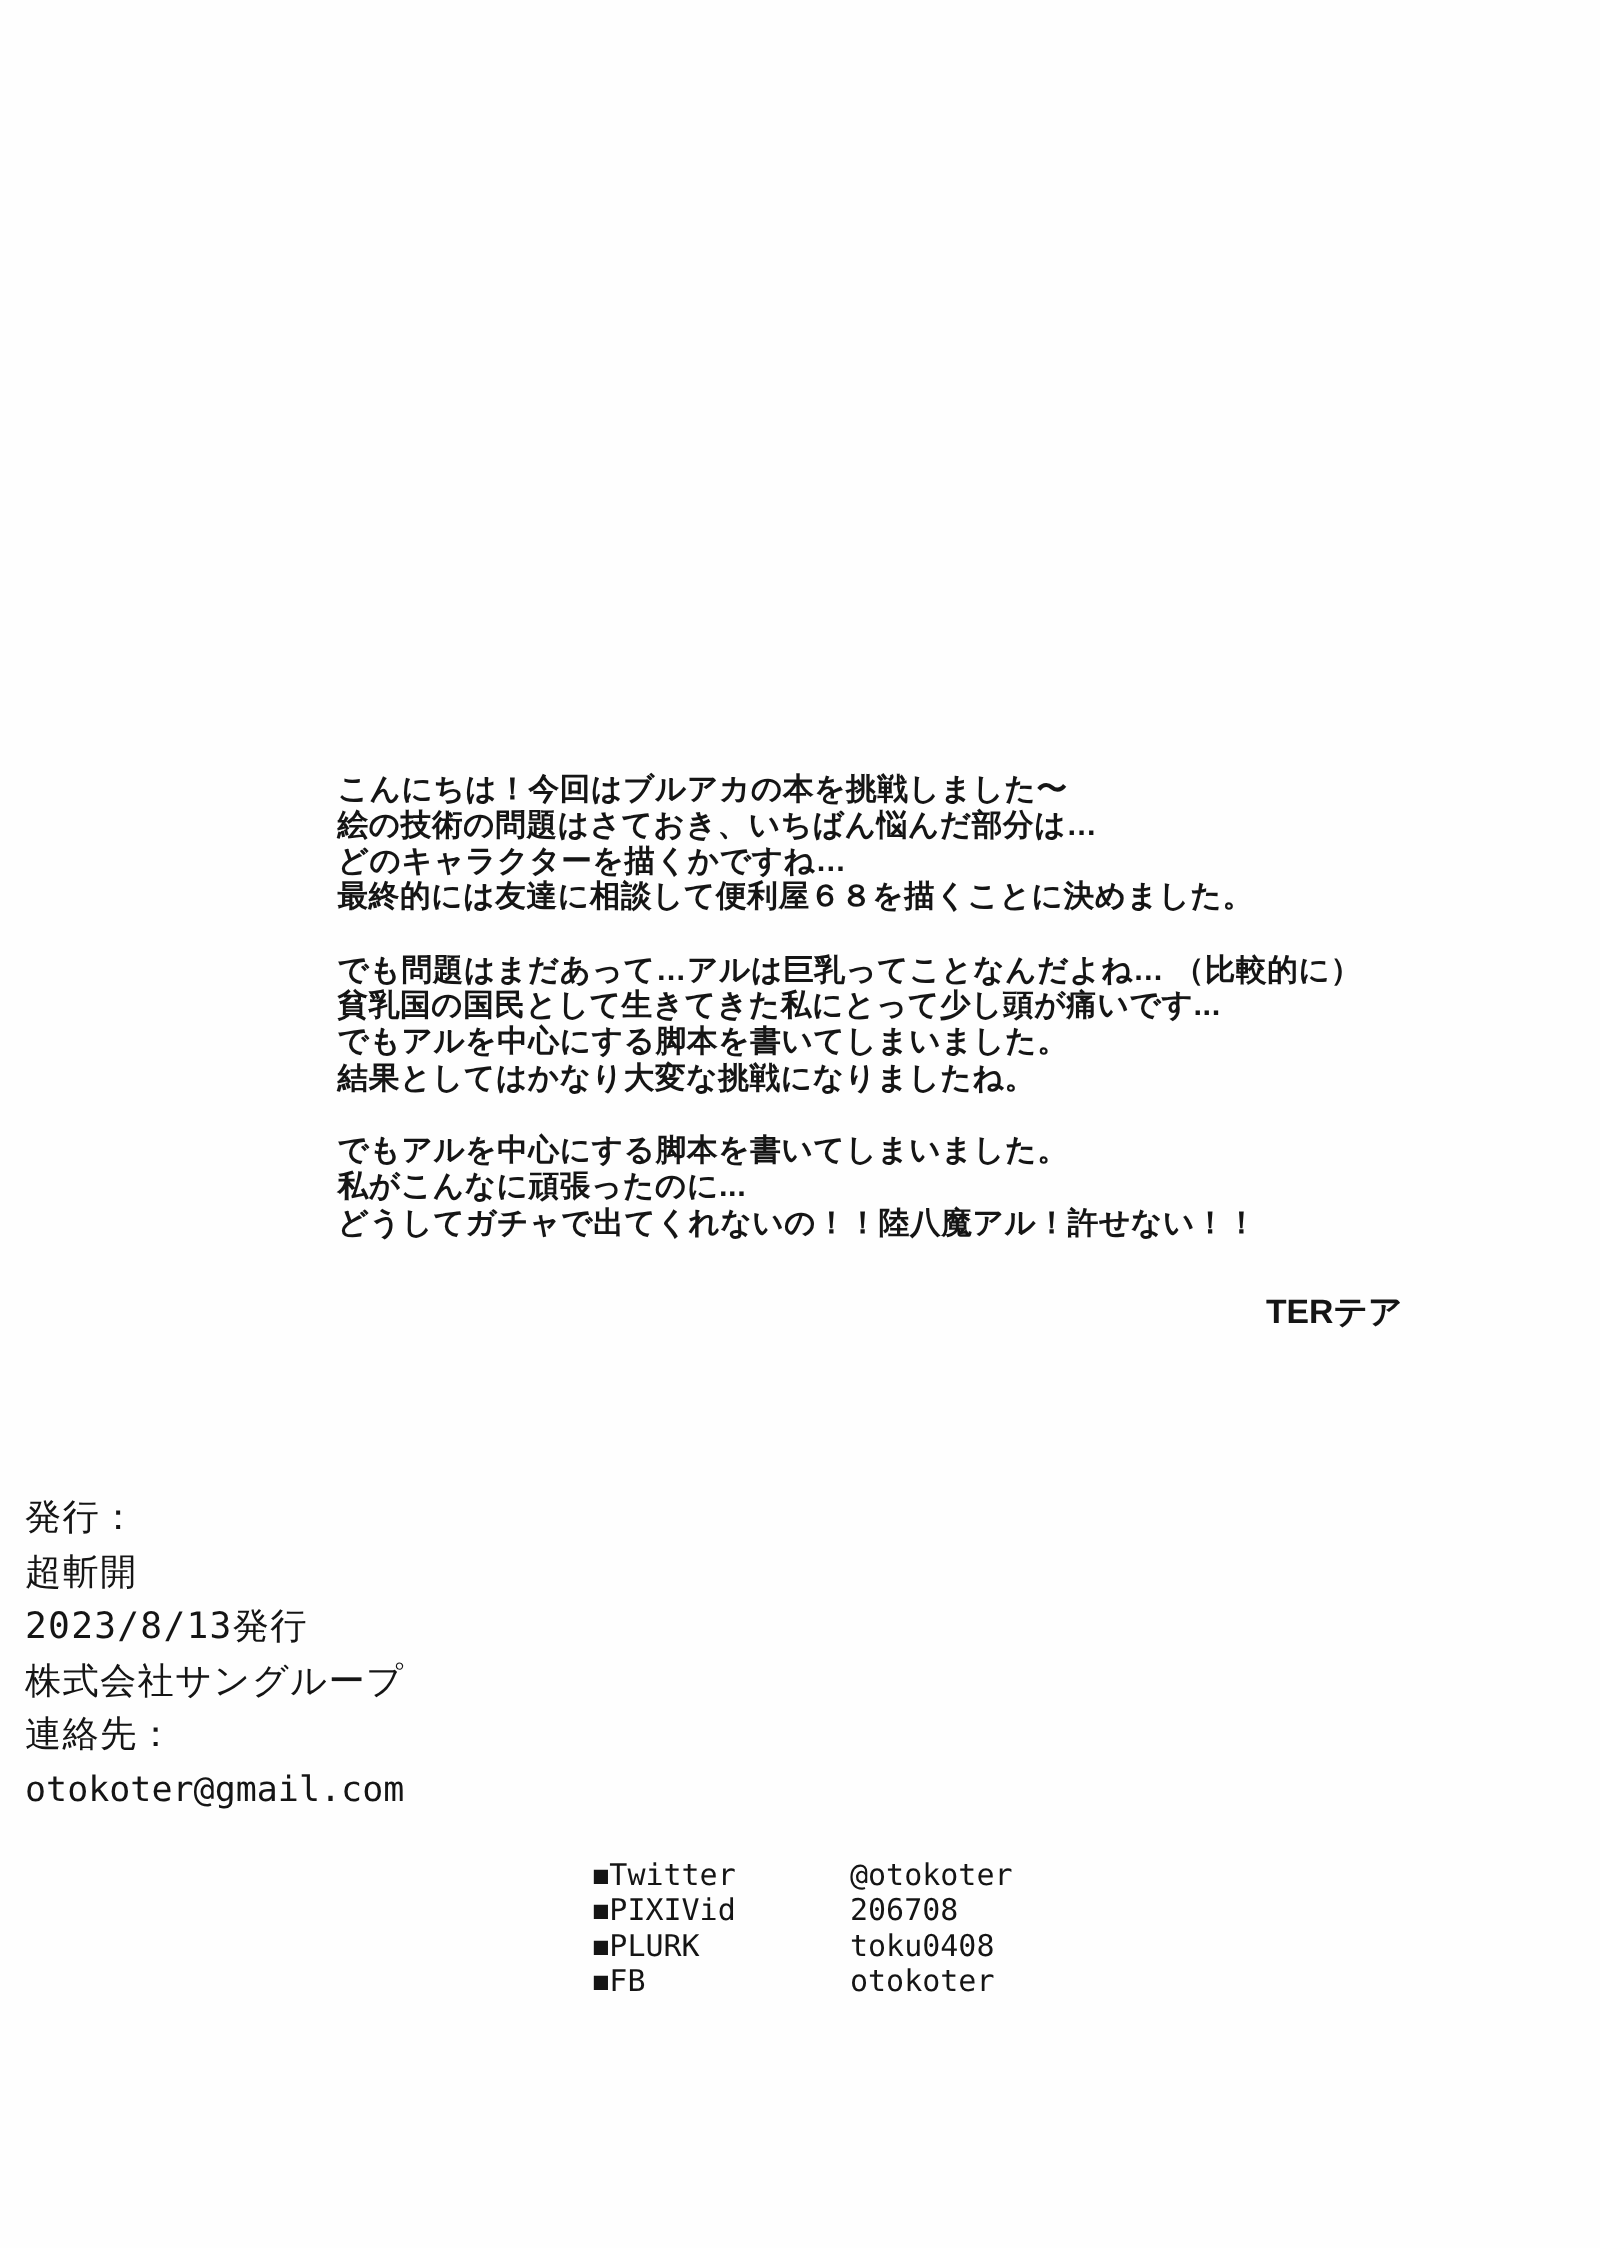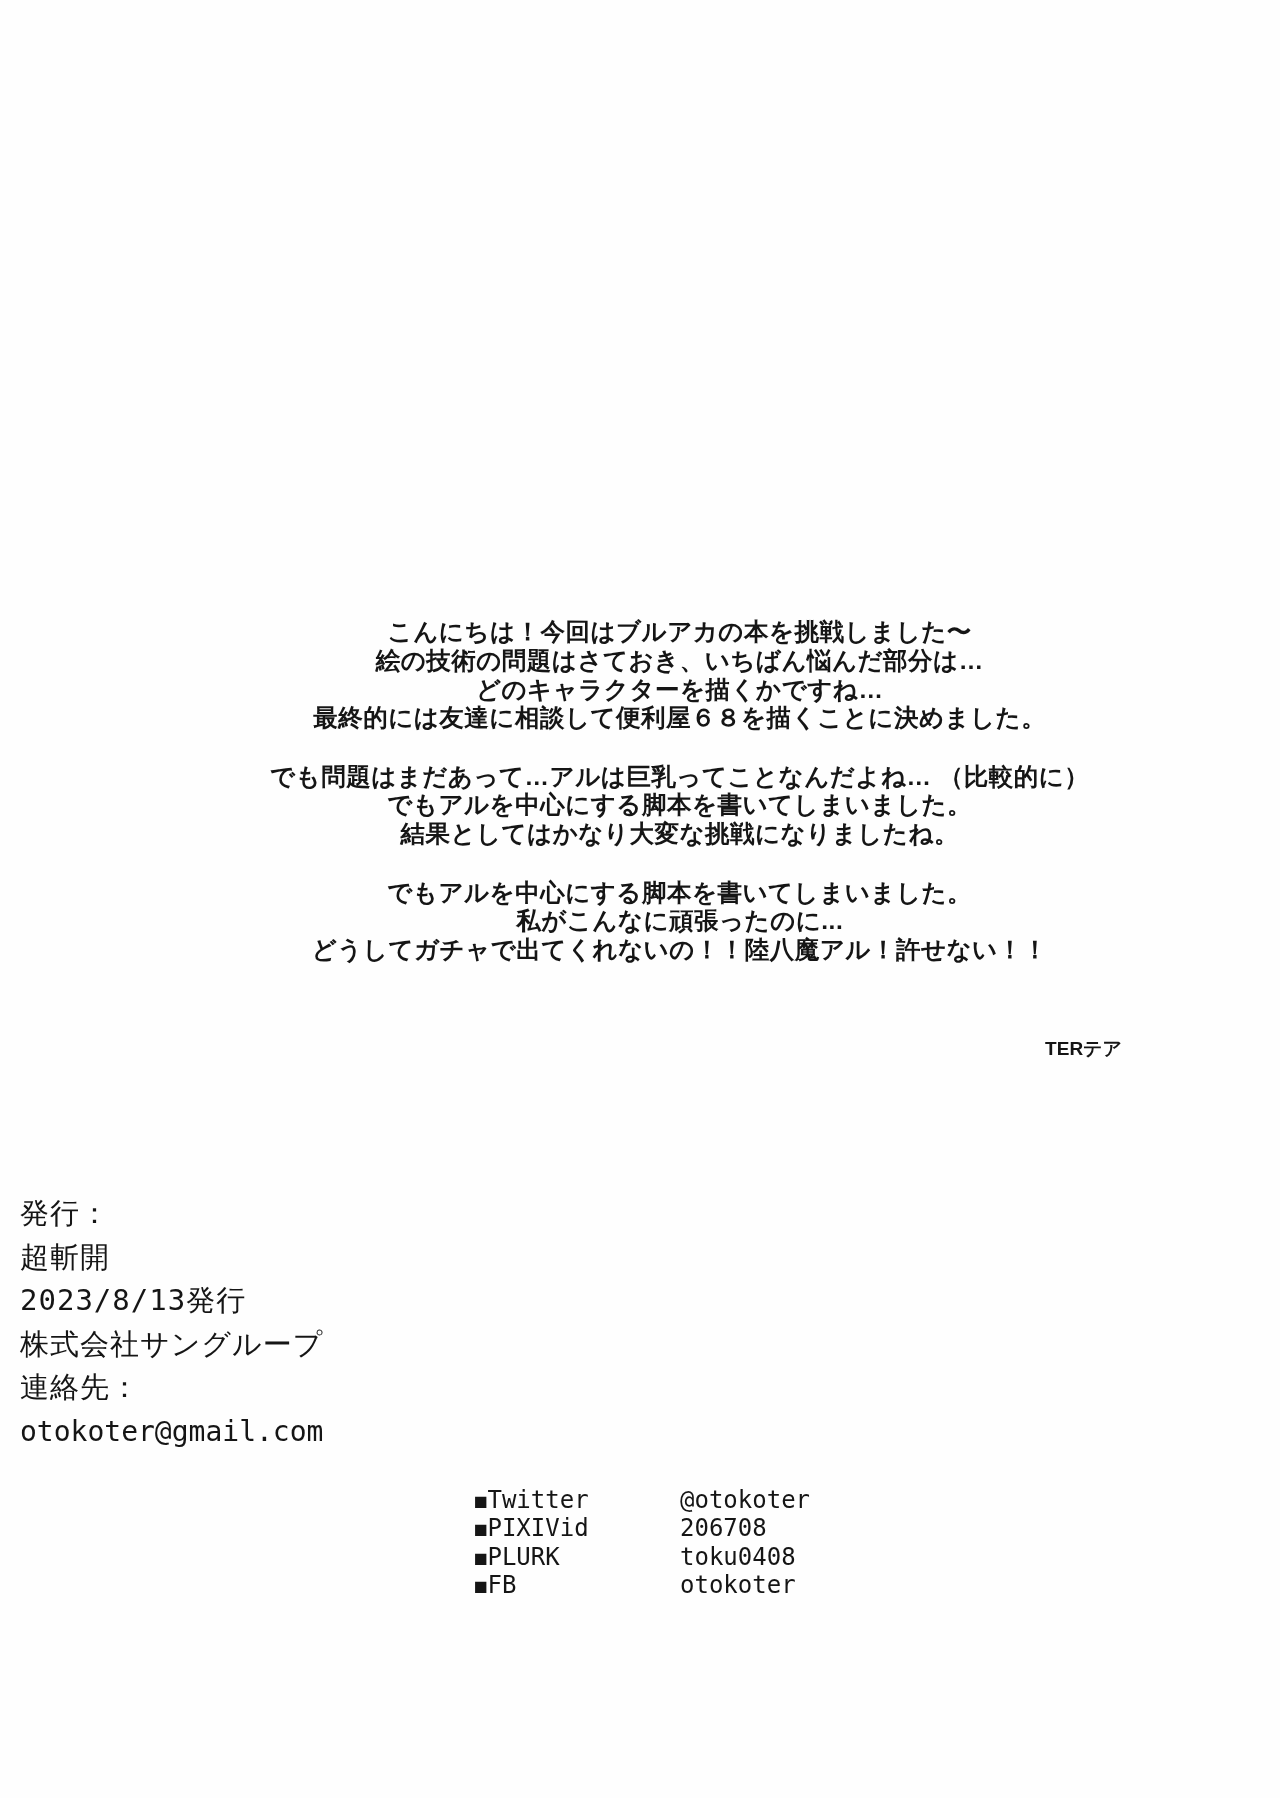--- a/index.html
+++ b/index.html
@@ -20,33 +20,32 @@
   .afterword {
     position: absolute;
     left: 270px;
     top: 618px;
     font-family: "Liberation Sans", sans-serif;
     font-weight: bold;
     font-size: 24.5px;
     line-height: 28.8px;
     letter-spacing: 0.5px;
     white-space: nowrap;
-    text-align: center;
   }
   .afterword .line { height: 28.8px; }
   .afterword .gap  { height: 29.5px; }
 
   
   .signature {
     position: absolute;
     top: 1033px;
     right: 158px;
     font-family: "Liberation Sans", sans-serif;
     font-weight: bold;
-    font-size: 19px;
+    font-size: 27px;
     line-height: 32px;
   }
 
   
   .colophon {
     position: absolute;
     left: 20px;
     top: 1192px;
     width: 1260px;
     font-family: "DejaVu Sans Mono", monospace;
@@ -75,20 +74,21 @@
 
 <div class="page">
 
   <div class="afterword">
     <div class="line">こんにちは！今回はブルアカの本を挑戦しました〜</div>
     <div class="line">絵の技術の問題はさておき、いちばん悩んだ部分は…</div>
     <div class="line">どのキャラクターを描くかですね…</div>
     <div class="line">最終的には友達に相談して便利屋６８を描くことに決めました。</div>
     <div class="gap"></div>
     <div class="line">でも問題はまだあって…アルは巨乳ってことなんだよね… （比較的に）</div>
+    <div class="line">貧乳国の国民として生きてきた私にとって少し頭が痛いです...</div>
     <div class="line">でもアルを中心にする脚本を書いてしまいました。</div>
     <div class="line">結果としてはかなり大変な挑戦になりましたね。</div>
     <div class="gap"></div>
     <div class="line">でもアルを中心にする脚本を書いてしまいました。</div>
     <div class="line">私がこんなに頑張ったのに...</div>
     <div class="line">どうしてガチャで出てくれないの！！陸八魔アル！許せない！！</div>
   </div>
 
   <div class="signature">TERテア</div>
 

